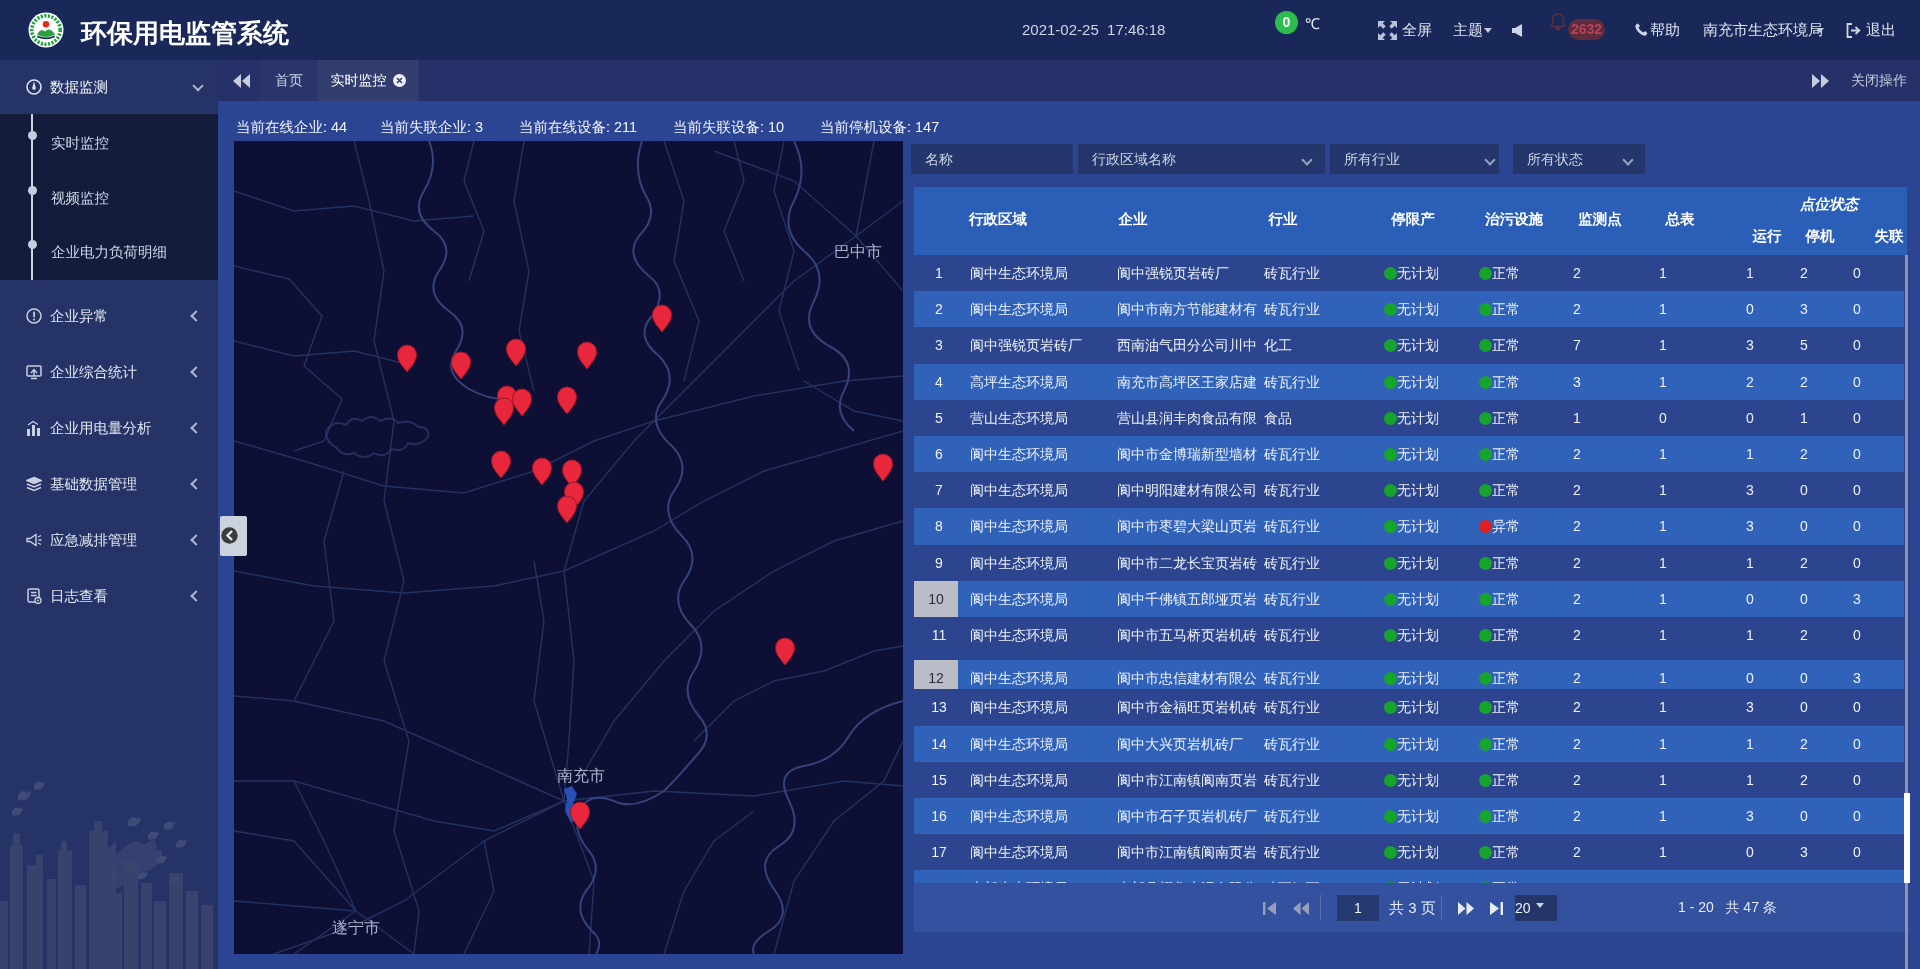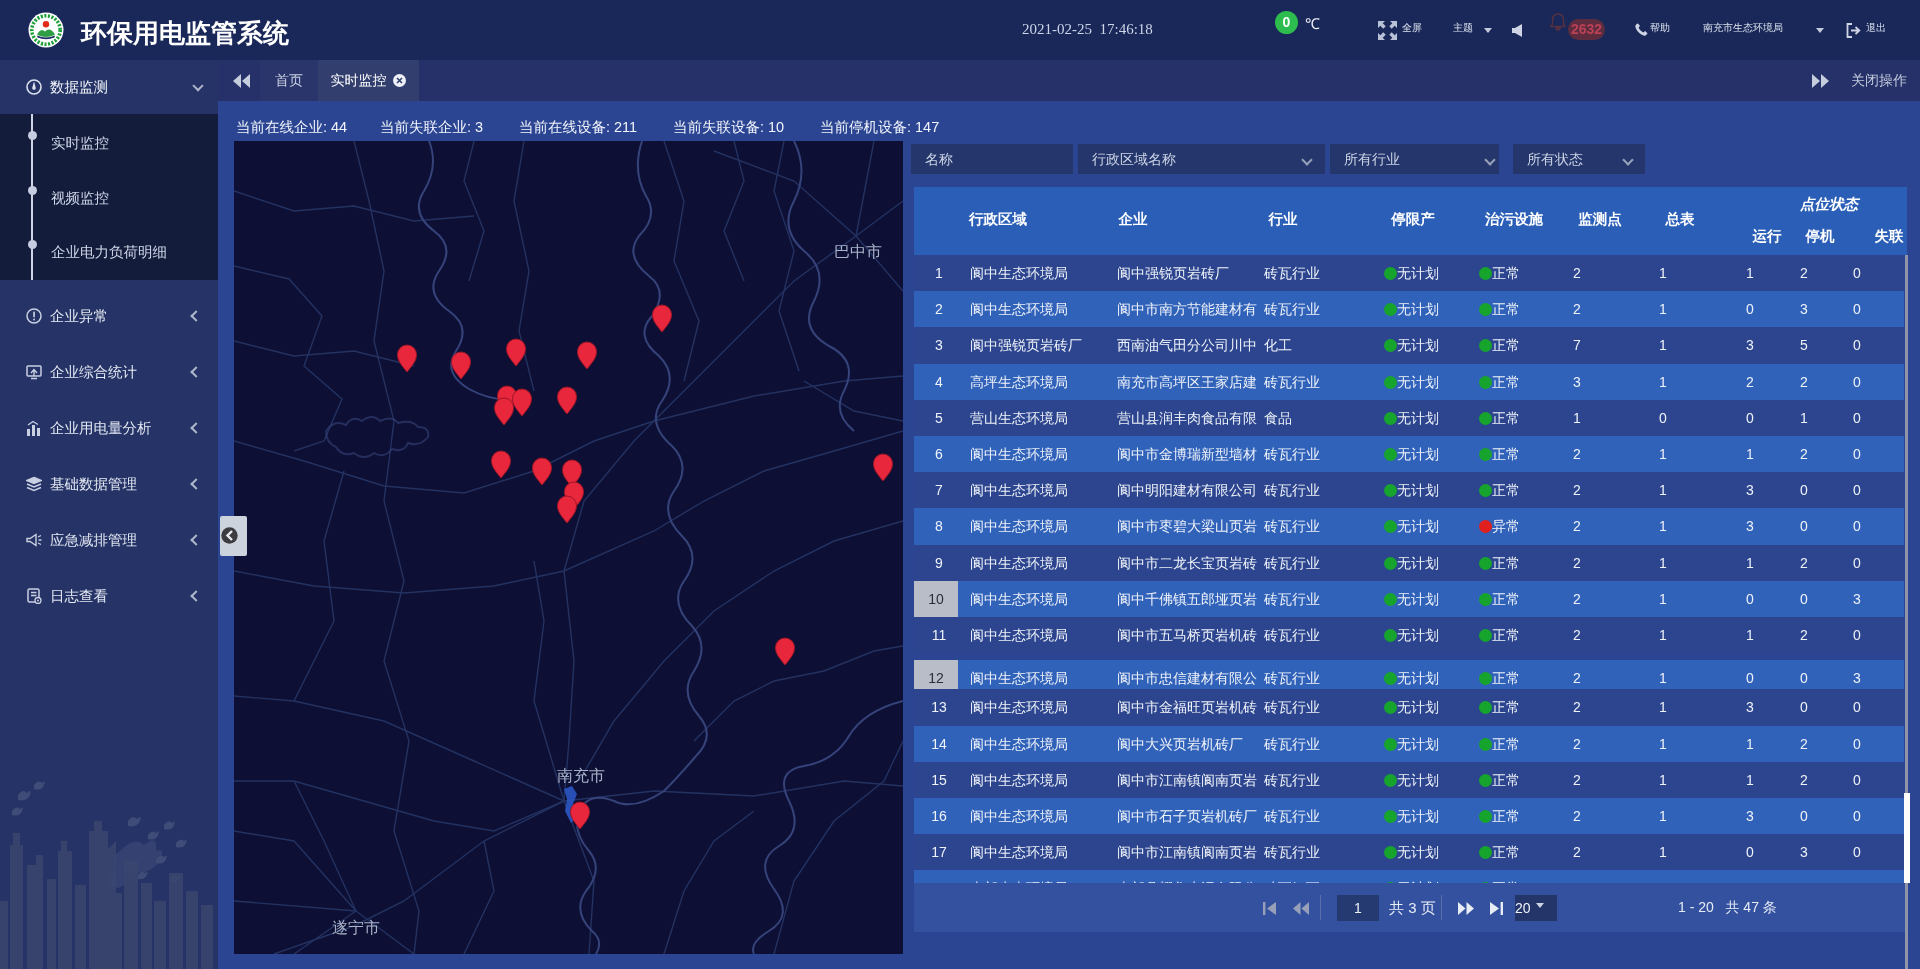--- a/index.html
+++ b/index.html
@@ -2,24 +2,24 @@
 <html><head>
 <meta charset="utf-8">
 <style>
 * { margin:0; padding:0; box-sizing:border-box; }
 html,body { width:1920px; height:969px; overflow:hidden; }
 body { position:relative; font-family:"Liberation Sans",sans-serif; background:#2b4593; color:#fff; }
 
 
 #hdr { position:absolute; left:0; top:0; width:1920px; height:60px; background:#192858; }
 #hdr .title { position:absolute; left:81px; top:16px; font-size:26px; font-weight:bold; color:#fff; }
-#hdr .date { position:absolute; left:1022px; top:21px; font-size:15px; color:#cdd5e8;font-family:Liberation Serif, serif; }
+#hdr .date { position:absolute; left:1022px; top:21px; font-size:15px; color:#cdd5e8; }
 #temp0 { position:absolute; left:1275px; top:11px; width:23px; height:23px; border-radius:50%; background:#2dbd4e; color:#fff; font-size:14px; font-weight:bold; text-align:center; line-height:23px; }
 #tempc { position:absolute; left:1305px; top:13px; font-size:15px; color:#e8edf6; }
-.hitem { position:absolute; top:21px; font-size:10px; color:#dde3f0; }
+.hitem { position:absolute; top:21px; font-size:15px; color:#dde3f0; }
 
 
 #side { position:absolute; left:0; top:60px; width:218px; height:909px; background:#263366; }
 #side .sub { position:absolute; left:0; top:54px; width:218px; height:166px; background:#141c3c; }
 .mi { position:absolute; left:0; width:218px; height:54px; }
 .mi .txt { position:absolute; left:50px; top:50%; transform:translateY(-50%); font-size:14.5px; color:#e3e8f2; }
 .mi .ic { position:absolute; left:26px; top:50%; transform:translateY(-50%); width:16px; height:16px; }
 .chev { position:absolute; width:8px; height:8px; border-left:2px solid #aeb6ca; border-bottom:2px solid #aeb6ca; }
 .chev.l { right:18px; top:50%; transform:translateY(-50%) rotate(45deg); }
 .chev.d { right:16px; top:50%; transform:translateY(-65%) rotate(-45deg); }

